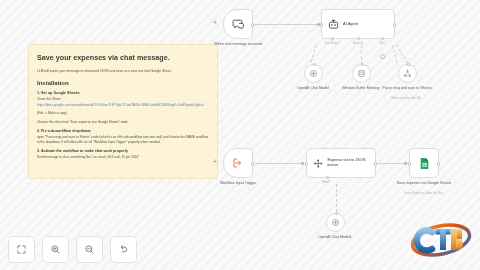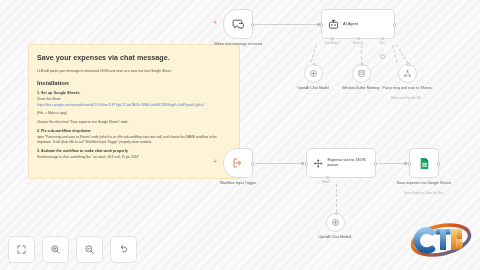--- a/index.html
+++ b/index.html
@@ -17,21 +17,21 @@
       #f4f4f4 0px, #f4f4f4 3px,
       #fafafa 3px, #fafafa 7px
     );
     overflow: hidden;
   }
 
   
   #note {
     position: absolute;
     left: 28px; top: 44px;
-    width: 212px; height: 135px;
+    width: 190px; height: 135px;
     background: #fdf4d8;
     border: 1px solid #f0e3bd;
     border-radius: 2px;
     box-sizing: border-box;
     padding: 7px 8px 4px 8px;
     overflow: hidden;
   }
   .note-h1 {
     font-size: 7.2px; font-weight: bold; color: #3b3b3b;
     margin: 2px 0 7px 0; line-height: 1.1;

